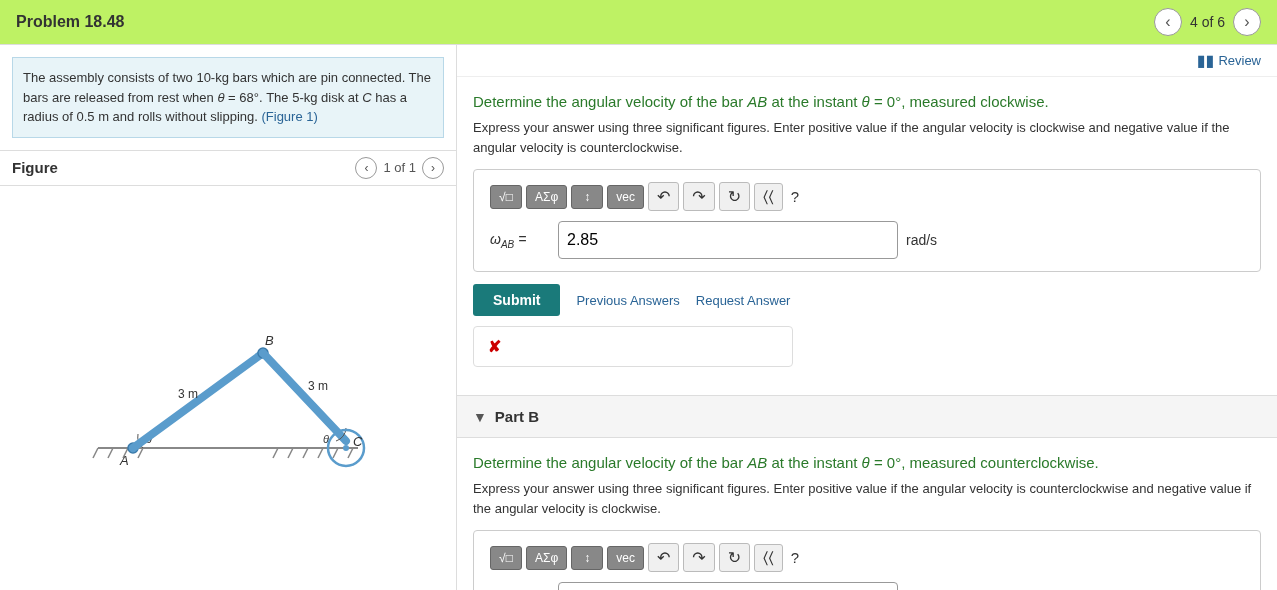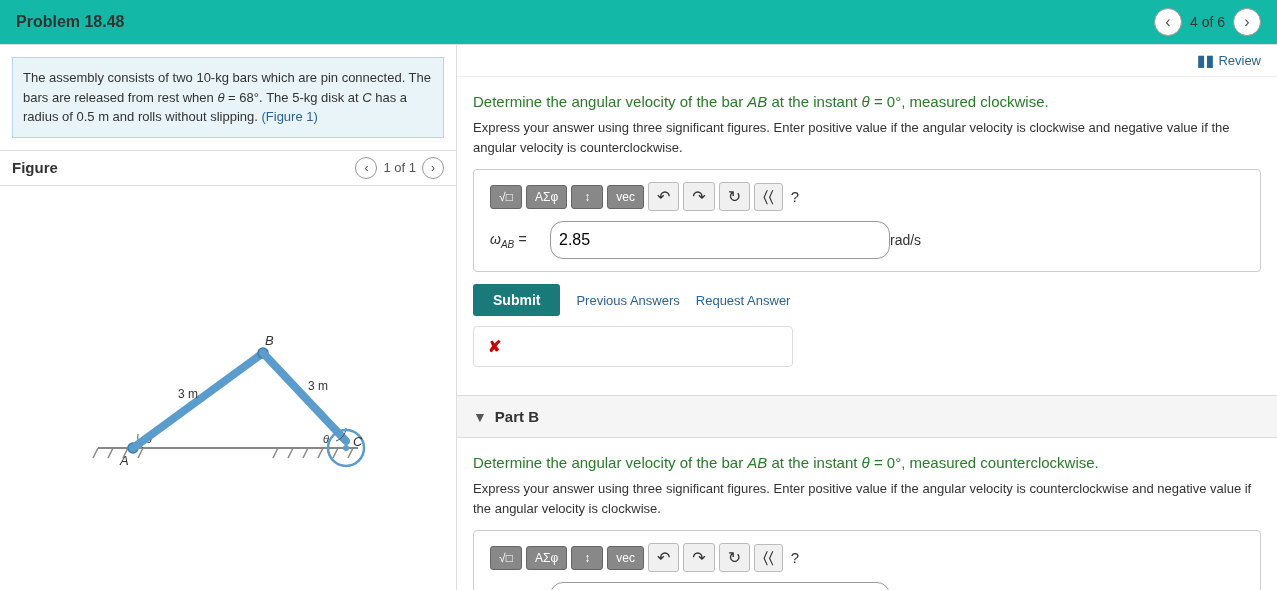--- a/index.html
+++ b/index.html
@@ -1,20 +1,20 @@
 <!DOCTYPE html>
 <html><head>
   <meta charset="utf-8">
   <style>
     * { box-sizing: border-box; margin: 0; padding: 0; }
     body { font-family: Arial, sans-serif; font-size: 14px; background: #fff; color: #333; width: 1277px; height: 590px; overflow: hidden; display: flex; flex-direction: column; }
 
     .top-bar {
       display: flex; align-items: center; justify-content: space-between;
-      padding: 8px 16px; border-bottom: 1px solid #ddd; background: #14b8a6; min-height: 44px;
+      padding: 8px 16px; border-bottom: 1px solid #ddd; background: #bef264; min-height: 44px;
     }
     .problem-title { font-size: 16px; font-weight: bold; }
     .pagination { display: flex; align-items: center; gap: 8px; font-size: 14px; }
     .nav-btn {
       width: 28px; height: 28px; border: 1px solid #999; border-radius: 50%;
       background: #fff; cursor: pointer; display: flex; align-items: center; justify-content: center;
       font-size: 16px; color: #555;
     }
 
     .main-layout { display: flex; flex: 1; overflow: hidden; }
@@ -57,24 +57,24 @@
     .toolbar {
       display: flex; gap: 4px; margin-bottom: 10px; align-items: center;
     }
     .tb-btn {
       padding: 4px 8px; background: #888; color: #fff; border: 1px solid #666;
       border-radius: 3px; cursor: pointer; font-size: 12px; min-width: 32px; text-align: center;
     }
     .tb-action { background: #f0f0f0; color: #333; border: 1px solid #bbb; padding: 4px 8px; border-radius: 3px; cursor: pointer; font-size: 16px; }
     .tb-question { background: none; border: none; color: #333; font-size: 15px; cursor: pointer; padding: 2px 4px; }
 
-    .input-row { display: flex; align-items: center; gap: 0; }
+    .input-row { display: flex; align-items: center; gap: 8px; }
     .input-label { font-size: 14px; min-width: 60px; font-style: italic; }
     .answer-input {
-      flex: 1; height: 38px; border: 1px solid #999; border-radius: 13px;
+      flex: 1; height: 38px; border: 1px solid #999; border-radius: 4px;
       padding: 4px 8px; font-size: 16px; outline: none; max-width: 340px;
     }
     .unit-label { font-size: 14px; color: #333; }
 
     .submit-row { display: flex; align-items: center; gap: 16px; margin-bottom: 10px; }
     .submit-btn {
       background: #1a7a7a; color: #fff; border: none; border-radius: 3px;
       padding: 8px 20px; font-size: 14px; cursor: pointer; font-weight: bold;
     }
     .prev-answers-link { color: #2a6496; font-size: 13px; cursor: pointer; text-decoration: none; }

